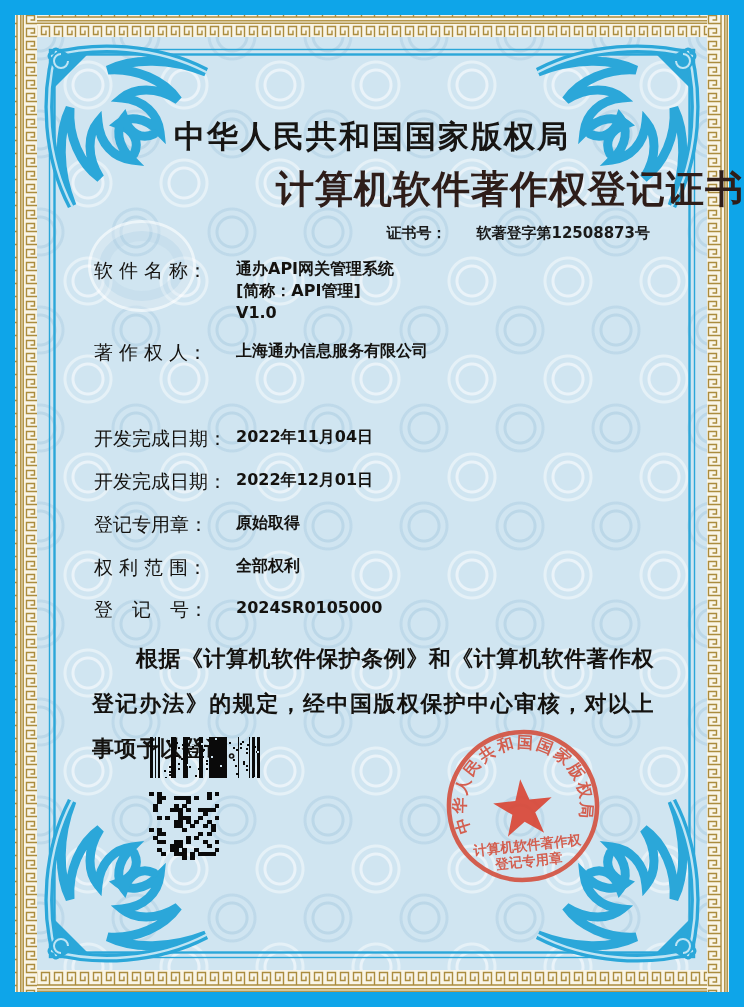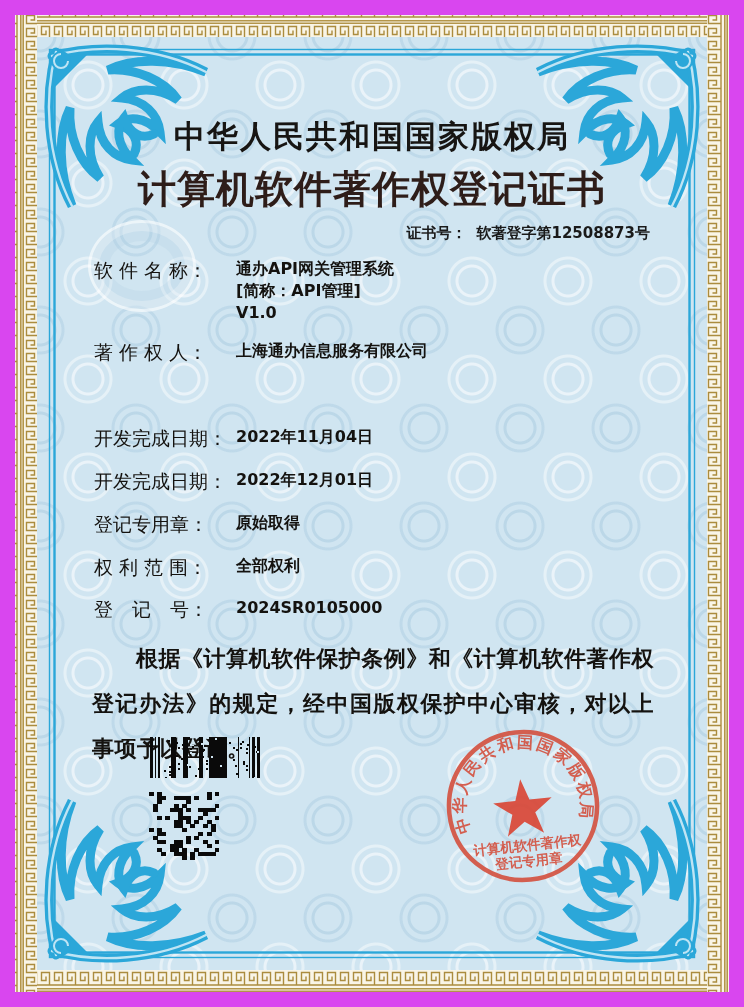--- a/index.html
+++ b/index.html
@@ -1,18 +1,18 @@
 <!DOCTYPE html>
 <html><head>
 <meta charset="utf-8">
 <style>
   html,body{margin:0;padding:0;background:#e8eef2;}
   .page{
     position:relative;width:744px;height:1007px;overflow:hidden;
-    background:#d946ef;
+    background:#0ea5e9;
     font-family:"DejaVu Sans","Liberation Sans",sans-serif;
   }
   
   .paper{position:absolute;inset:34px;background:#d0e5f1;}
   .paper::before{
     content:"";position:absolute;inset:0;
     background-image:
       radial-gradient(circle, rgba(255,255,255,0) 13px, rgba(255,255,255,.55) 14px, rgba(255,255,255,.55) 16px, rgba(255,255,255,0) 17px, rgba(255,255,255,0) 21px, rgba(255,255,255,.45) 22px, rgba(255,255,255,.45) 24px, rgba(255,255,255,0) 25px),
       radial-gradient(circle, rgba(176,208,227,0) 13px, rgba(176,208,227,.65) 14px, rgba(176,208,227,.65) 16px, rgba(176,208,227,0) 17px, rgba(176,208,227,0) 21px, rgba(176,208,227,.55) 22px, rgba(176,208,227,.55) 24px, rgba(176,208,227,0) 25px);
     background-size:96px 98px;
@@ -22,28 +22,28 @@
     position:absolute;left:88px;top:220px;width:102px;height:86px;border-radius:50%;
     border:3px solid rgba(255,255,255,.6);
     box-shadow:inset 0 0 0 8px rgba(255,255,255,.25), inset 0 0 0 18px rgba(176,208,227,.25);
   }
   .frame-svg{position:absolute;inset:0;}
   .authority{
     position:absolute;left:0;top:116px;width:100%;text-align:center;
     font-size:31px;font-weight:bold;color:#171513;letter-spacing:2px;
   }
   .cert-title{
-    position:absolute;left:0;top:164px;width:100%;text-align:center;
+    position:absolute;left:0;top:164px;width:100%;text-align:right;
     font-size:38px;font-weight:bold;color:#2e1d19;letter-spacing:1px;
   }
   .cert-no{
     position:absolute;top:224px;right:94px;
     font-size:15px;font-weight:bold;color:#1a1a1a;
   }
-  .cert-no .val{margin-left:10px;}
+  .cert-no .val{margin-left:30px;}
   .field-row{position:absolute;left:0;width:100%;}
   .flabel{
     position:absolute;left:94px;top:0;
     font-size:19px;font-weight:normal;color:#14120f;white-space:pre;
   }
   .fvalue{
     position:absolute;left:236px;top:0;right:70px;
     font-size:16px;font-weight:bold;color:#14120f;
     white-space:pre-line;line-height:22px;
   }

